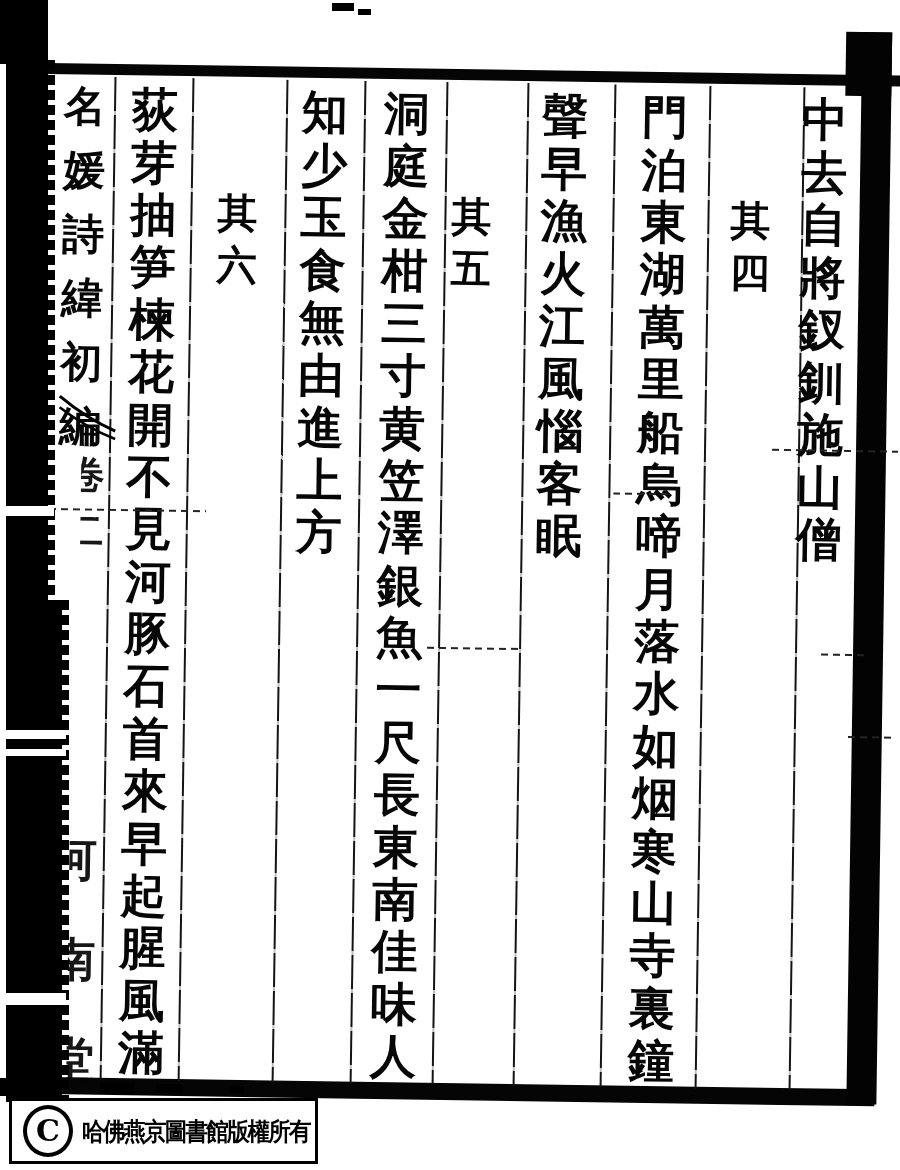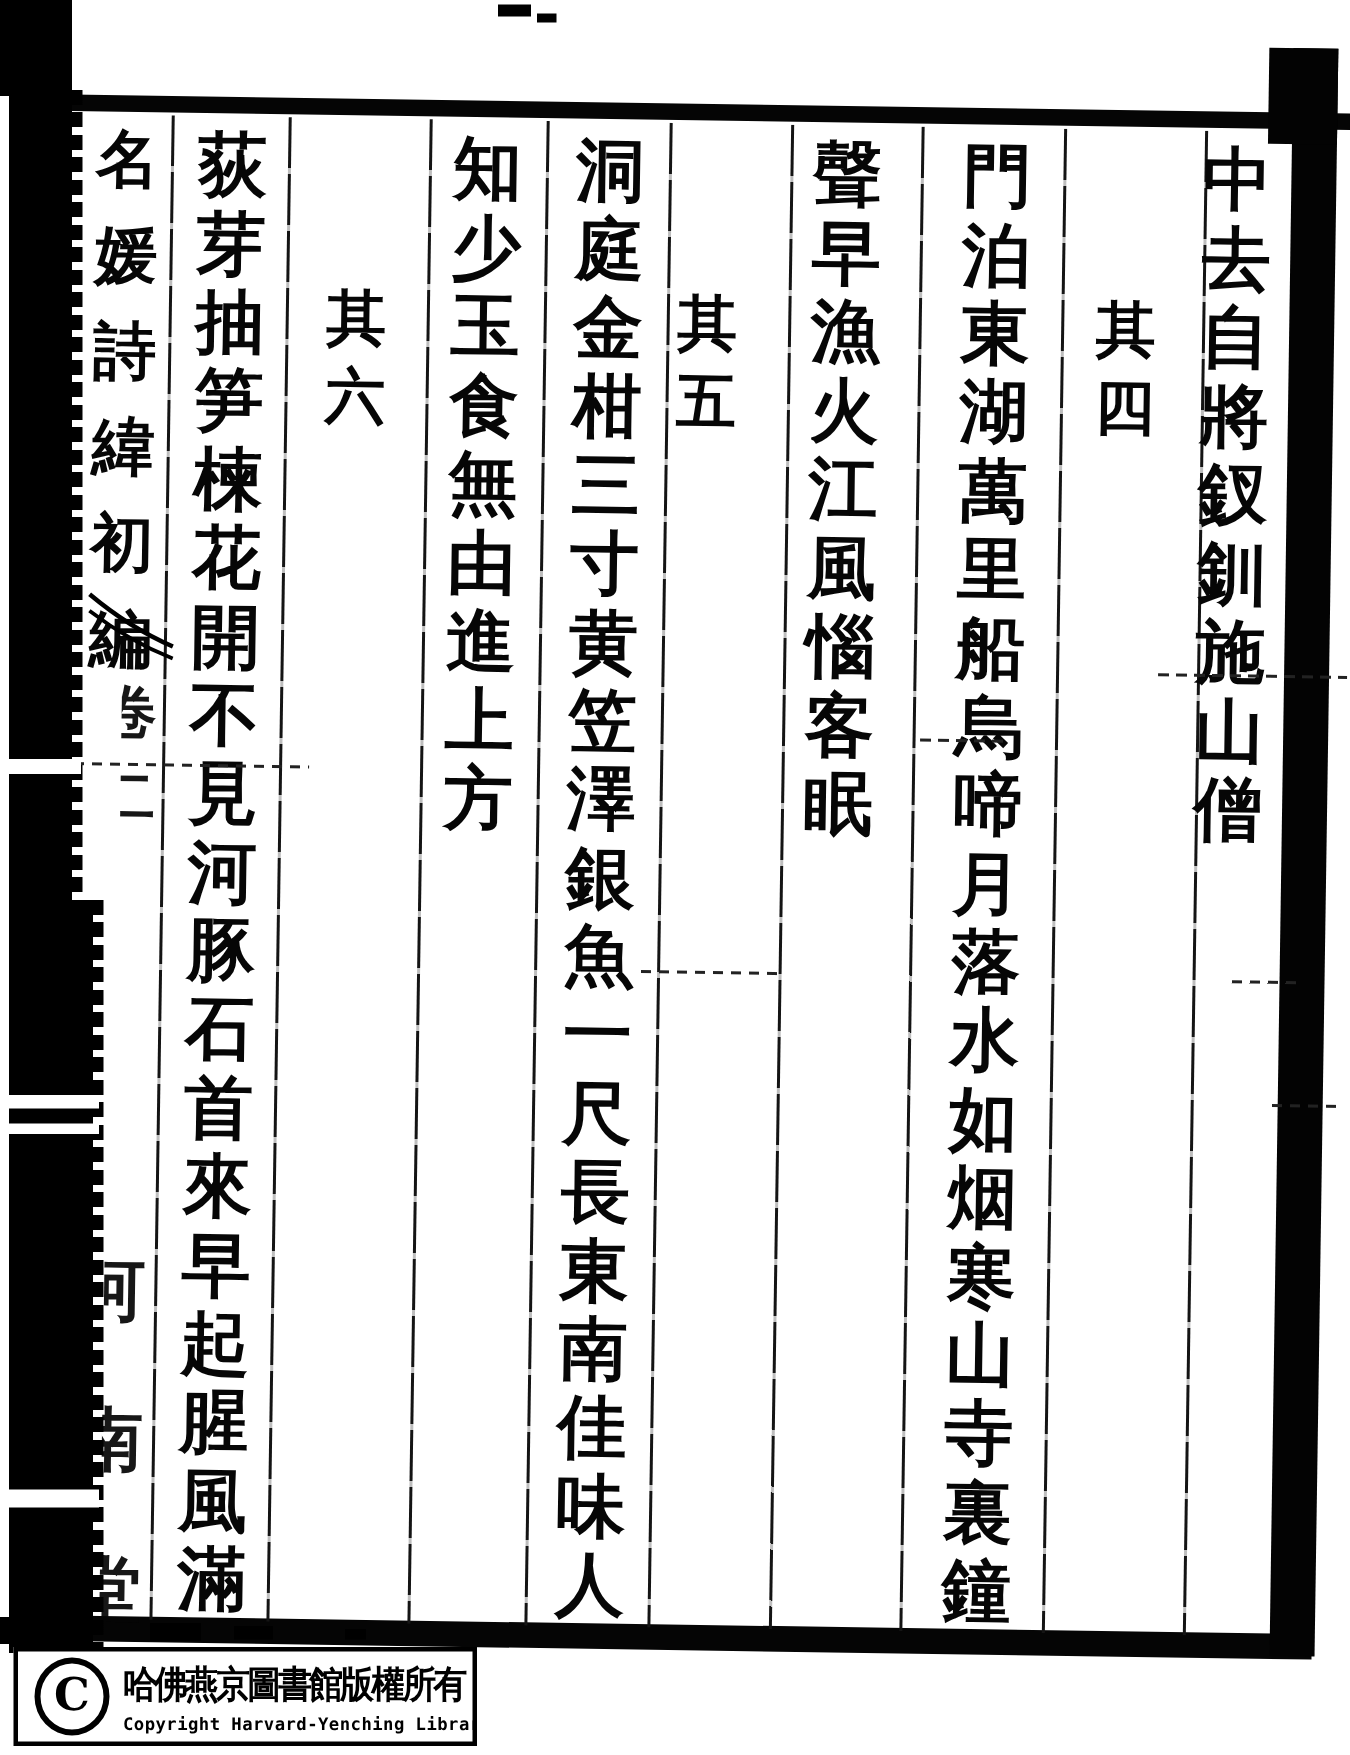--- a/index.html
+++ b/index.html
@@ -37,21 +37,21 @@
   .band{position:absolute;z-index:5;background:#000;}
   .band-edge{position:absolute;z-index:5;width:7px;
              background:repeating-linear-gradient(180deg,#000 0 10px,transparent 10px 15px);}
 
   
   .stamp{position:absolute;left:9px;top:1098px;width:303px;height:60px;background:#fff;
          border:3px solid #000;display:flex;align-items:center;z-index:10;}
   .stamp-circle{width:42px;height:42px;border:4px solid #000;border-radius:50%;
                 margin-left:11px;flex:0 0 auto;display:flex;align-items:center;justify-content:center;
                 font-weight:bold;font-size:30px;padding-bottom:2px;}
-  .stamp-text{margin-left:9px;display:flex;flex-direction:column;overflow:hidden;}
+  .stamp-text{margin-left:9px;display:flex;flex-direction:row;overflow:hidden;}
   .stamp-cn{font-weight:bold;font-size:25px;letter-spacing:-2px;white-space:nowrap;
             transform:scaleX(.9);transform-origin:left center;}
   .stamp-en{font-family:"DejaVu Sans Mono","Liberation Mono",monospace;font-weight:bold;
             font-size:11.5px;letter-spacing:.3px;margin-top:3px;white-space:nowrap;}
 </style>
 </head>
 <body>
 
 <div class="page">
 

